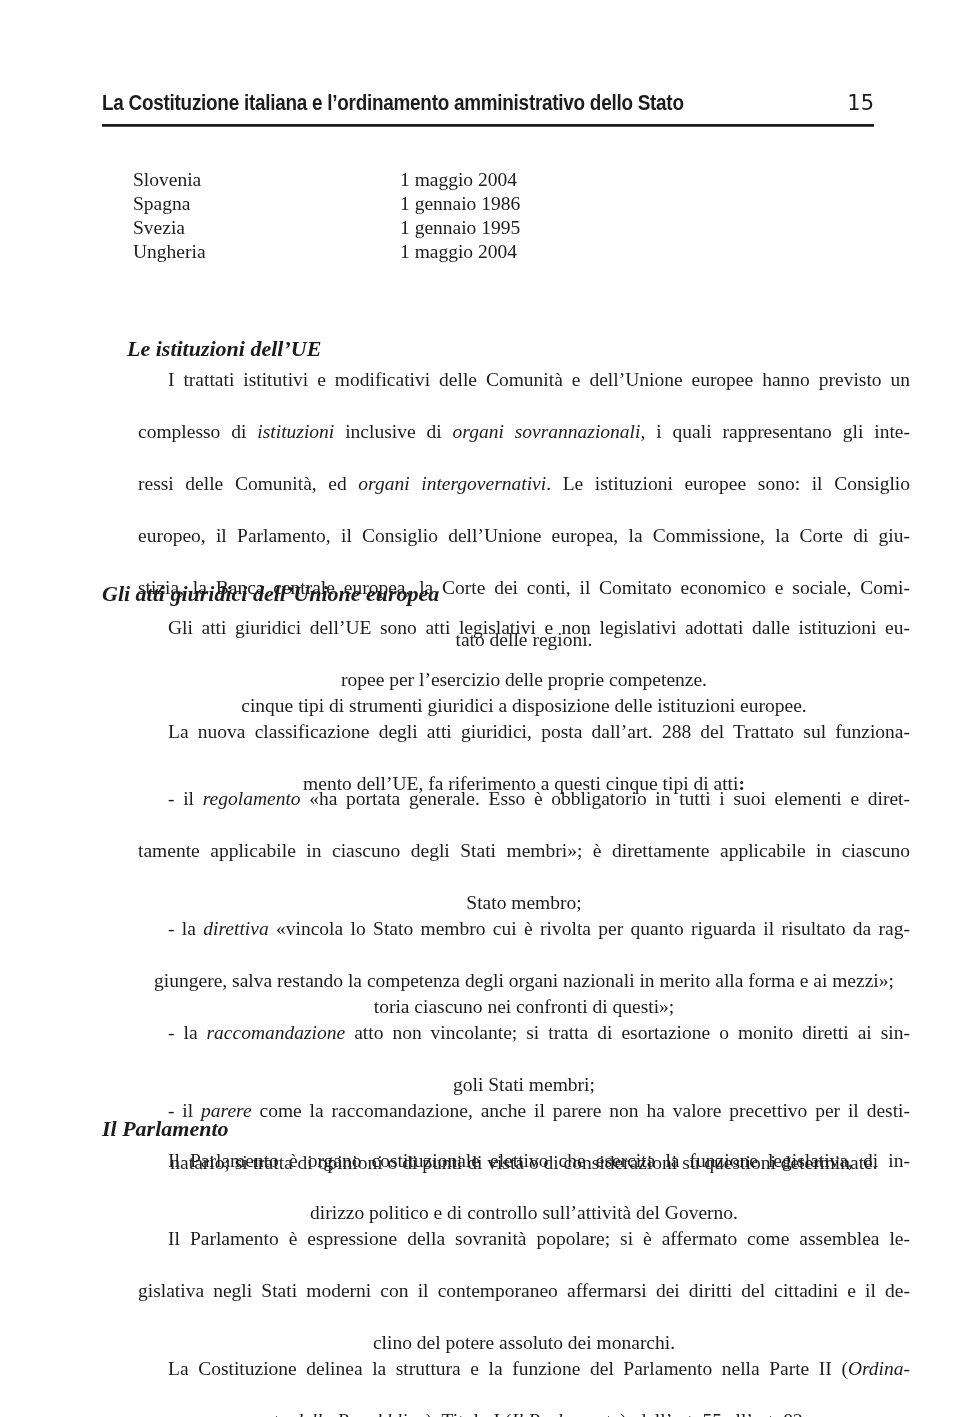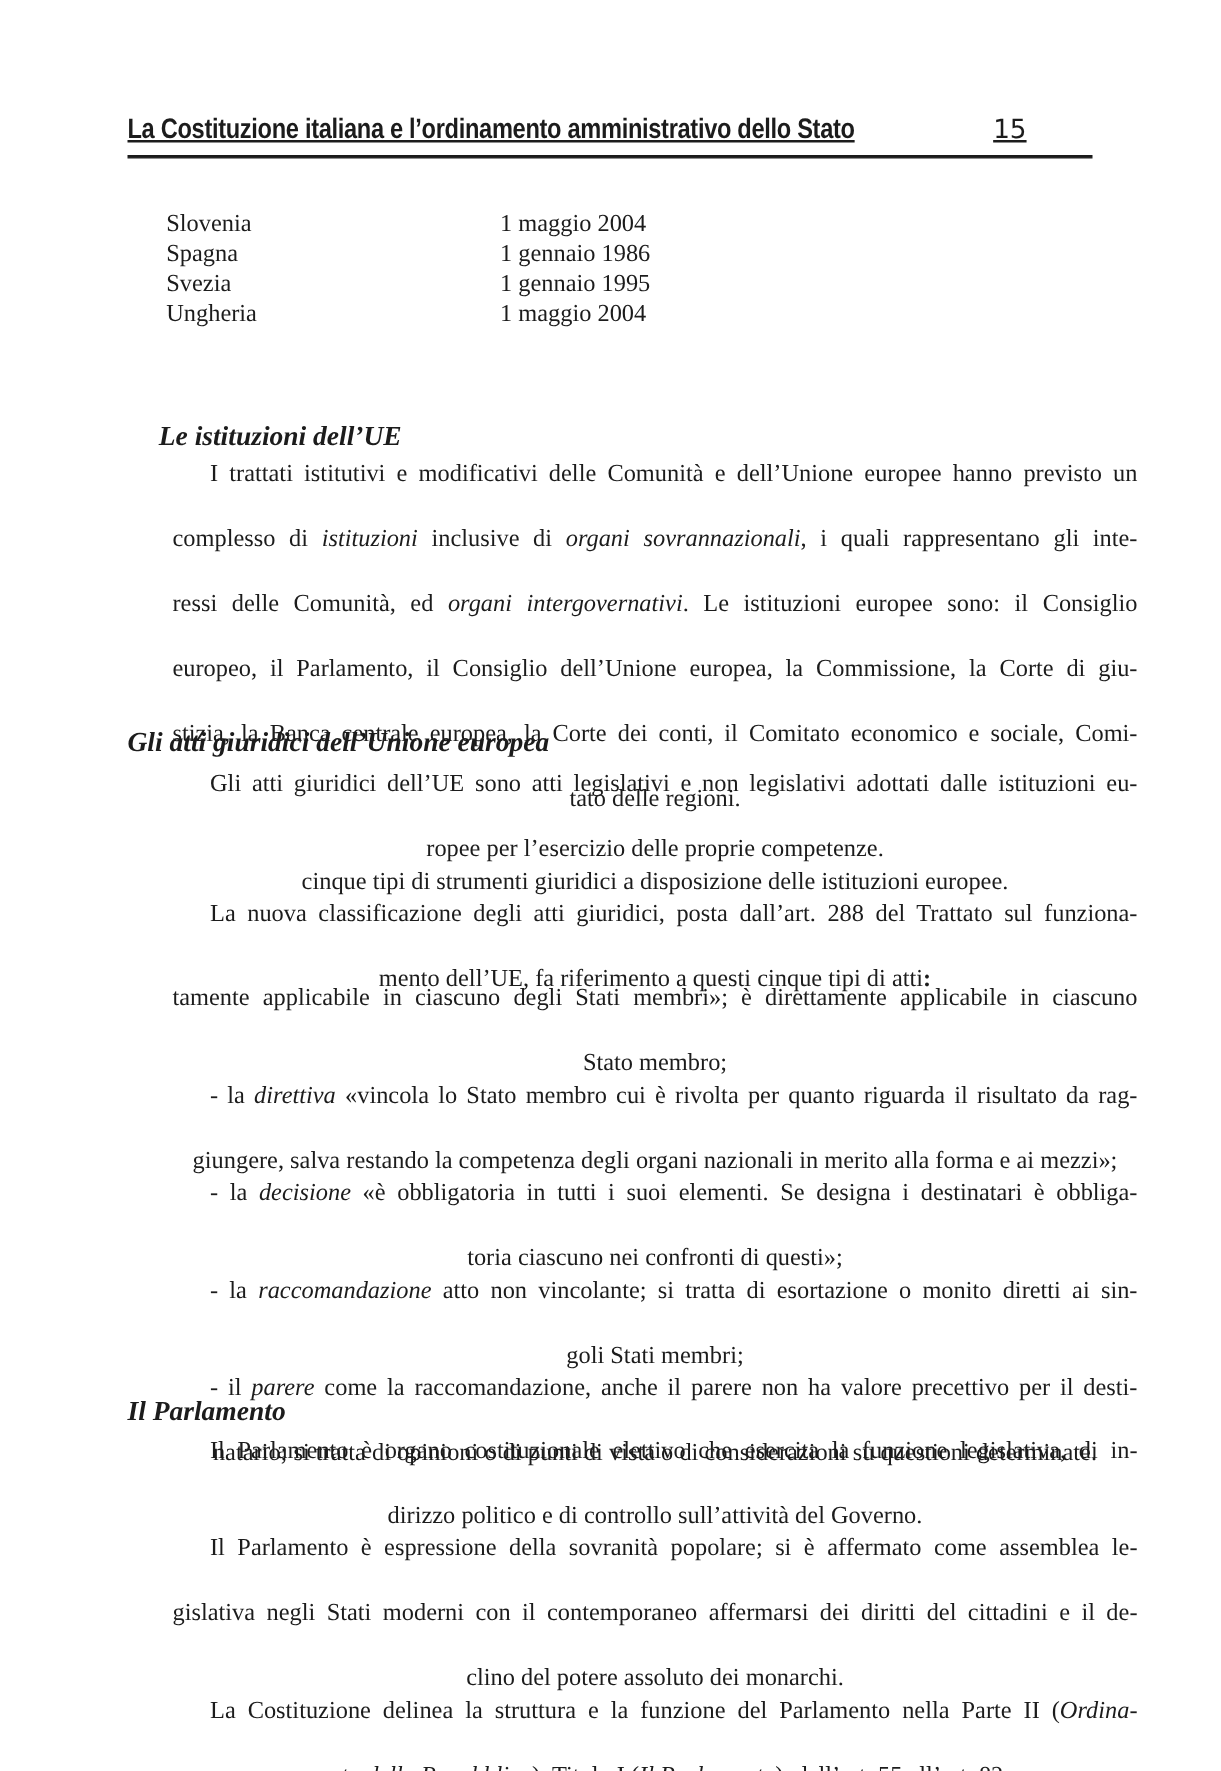--- a/index.html
+++ b/index.html
@@ -20,23 +20,22 @@
   .content {
     position: absolute;
     left: 102px;
     width: 772px;
   }
 
   
   .running-header {
     top: 90px;
     display: flex;
-    justify-content: flex-start;
+    justify-content: space-between;
     align-items: flex-end;
-    text-decoration: underline;
   }
   .running-title {
     display: inline-block;
     font-family: "Liberation Sans", sans-serif;
     font-weight: bold;
     font-size: 22.5px;
     line-height: 26px;
     letter-spacing: -0.3px;
     transform: scaleX(0.84);
     transform-origin: left bottom;
@@ -144,25 +143,25 @@
 
   <h2 class="content section-heading heading-2">Gli atti giuridici dell’Unione europea</h2>
   <div class="content body-block block-2">
       <div class="line indent">Gli atti giuridici dell’UE sono atti legislativi e non legislativi adottati dalle istituzioni eu-</div>
       <div class="line last">ropee per l’esercizio delle proprie competenze.</div>
       <div class="line last">cinque tipi di strumenti giuridici a disposizione delle istituzioni europee.</div>
       <div class="line indent">La nuova classificazione degli atti giuridici, posta dall’art. 288 del Trattato sul funziona-</div>
       <div class="line last">mento dell’UE, fa riferimento a questi cinque tipi di atti<b>:</b></div>
     </div>
   <div class="content body-block block-3">
+      <div class="line indent">- il <i>regolamento</i> «ha portata generale. Esso è obbligatorio in tutti i suoi elementi e diret-</div>
       <div class="line">tamente applicabile in ciascuno degli Stati membri»; è direttamente applicabile in ciascuno</div>
       <div class="line last">Stato membro;</div>
       <div class="line indent">- la <i>direttiva</i> «vincola lo Stato membro cui è rivolta per quanto riguarda il risultato da rag-</div>
       <div class="line last">giungere, salva restando la competenza degli organi nazionali in merito alla forma e ai mezzi»;</div>
-      <div class="line indent">- la <i>decisione</i> «è obbligatoria in tutti i suoi elementi. Se designa i destinatari è obbliga-</div>
       <div class="line last">toria ciascuno nei confronti di questi»;</div>
       <div class="line indent">- la <i>raccomandazione</i> atto non vincolante; si tratta di esortazione o monito diretti ai sin-</div>
       <div class="line last">goli Stati membri;</div>
       <div class="line indent">- il <i>parere</i> come la raccomandazione, anche il parere non ha valore precettivo per il desti-</div>
       <div class="line last">natario; si tratta di opinioni o di punti di vista o di considerazioni su questioni determinate.</div>
     </div>
 
   <h2 class="content section-heading heading-3">Il Parlamento</h2>
   <div class="content body-block block-4">
       <div class="line indent">Il Parlamento è organo costituzionale elettivo che esercita la funzione legislativa, di in-</div>

